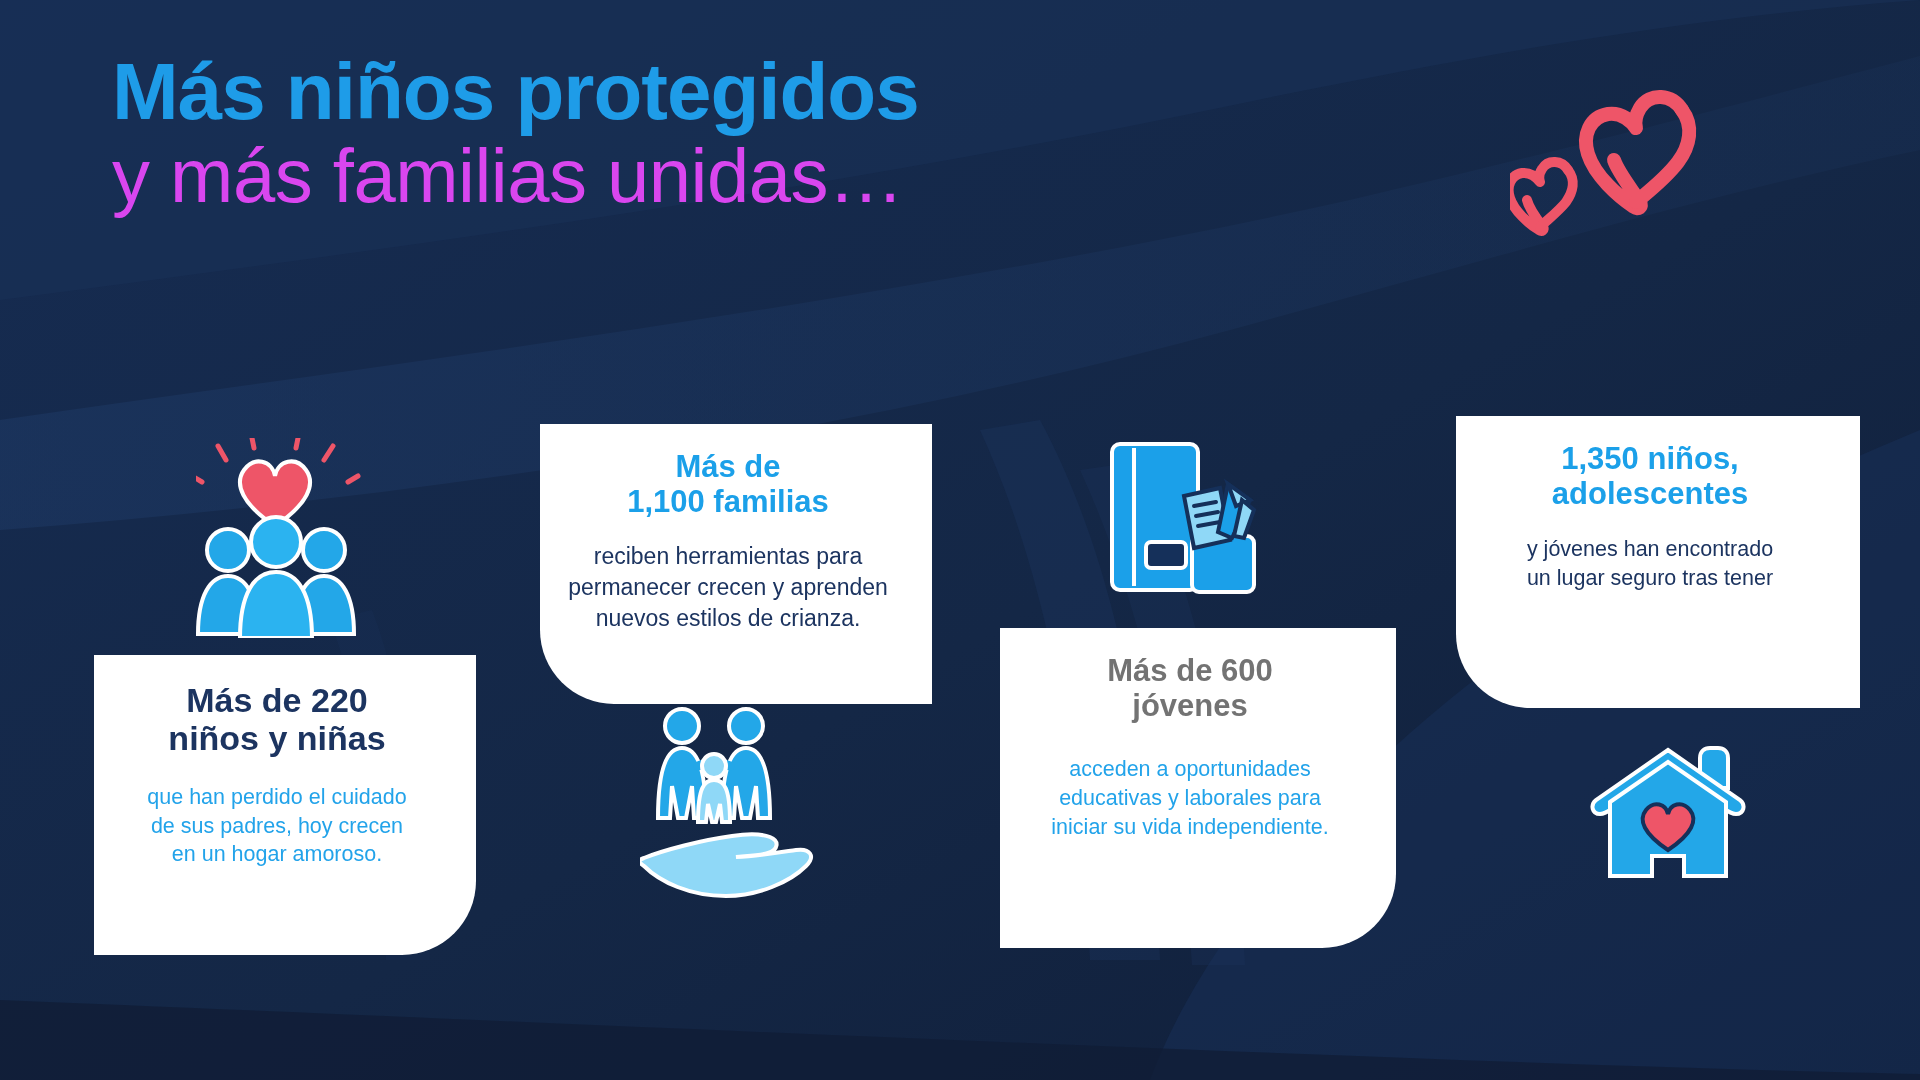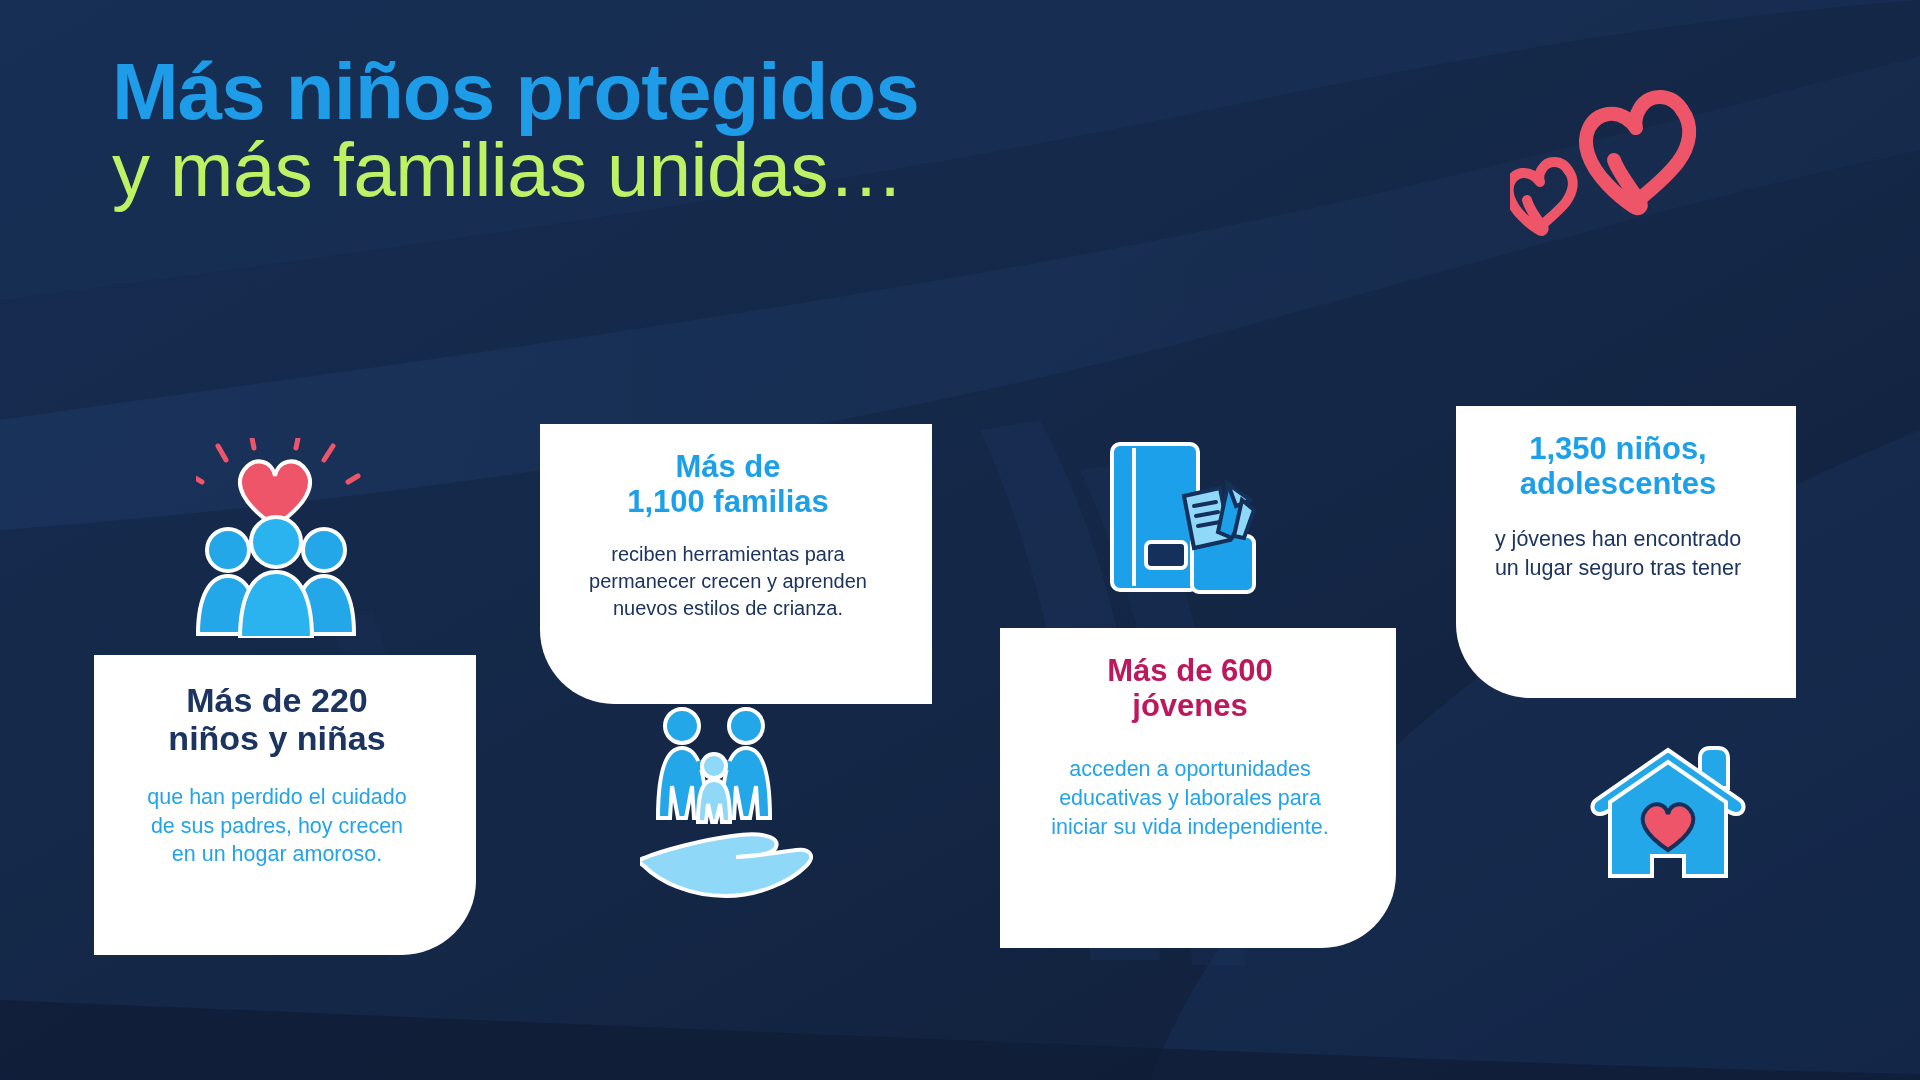--- a/index.html
+++ b/index.html
@@ -19,22 +19,22 @@
     position:absolute; left:112px; top:52px; z-index:5;
     line-height:1.0;
   }
   .heading .line1 {
     display:block;
     font-size:80px; font-weight:bold; color:#1E9CE8;
     letter-spacing:-1px;
   }
   .heading .line2 {
     display:block;
-    font-size:76px; font-weight:normal; color:#bef264;
-    letter-spacing:-0.5px; 
+    font-size:76px; font-weight:normal; color:#d946ef;
+    letter-spacing:-0.5px; margin-top:6px;
   }
 
   
   .hearts-deco { position:absolute; left:1510px; top:80px; z-index:5; }
 
   
   .card {
     position:absolute; background:#ffffff; z-index:4;
     text-align:center;
     padding:26px 38px 28px 22px;
@@ -49,33 +49,33 @@
   }
   #card1 .ttl  { font-size:34px; color:#1C3460; }
   #card1 .body { font-size:21.5px; color:#22A3EA; margin-top:26px; }
 
   
   #card2 {
     left:540px; top:424px; width:392px; height:280px;
     border-bottom-left-radius:74px;
   }
   #card2 .ttl  { font-size:31px; color:#1BA0E9; }
-  #card2 .body { font-size:20px; color:#1C3460; margin-top:22px; }
+  #card2 .body { font-size:23px; color:#1C3460; margin-top:22px; }
 
   
   #card3 {
     left:1000px; top:628px; width:396px; height:320px;
     border-bottom-right-radius:74px;
   }
-  #card3 .ttl  { font-size:31px; color:#be185d; }
+  #card3 .ttl  { font-size:31px; color:#737373; }
   #card3 .body { font-size:21.5px; color:#22A3EA; margin-top:32px; }
 
   
   #card4 {
-    left:1456px; top:406px; width:340px; height:292px;
+    left:1456px; top:416px; width:404px; height:292px;
     border-bottom-left-radius:74px;
     text-align:center;
   }
   #card4 .ttl  { font-size:31px; color:#1BA0E9; }
   #card4 .body { font-size:21.5px; color:#1C3460; margin-top:24px; }
 
   .icon-holder { position:absolute; z-index:6; }
   #icon-family3   { left:196px;  top:438px; }
   #icon-handfam   { left:640px;  top:700px; }
   #icon-book      { left:1108px; top:440px; }

